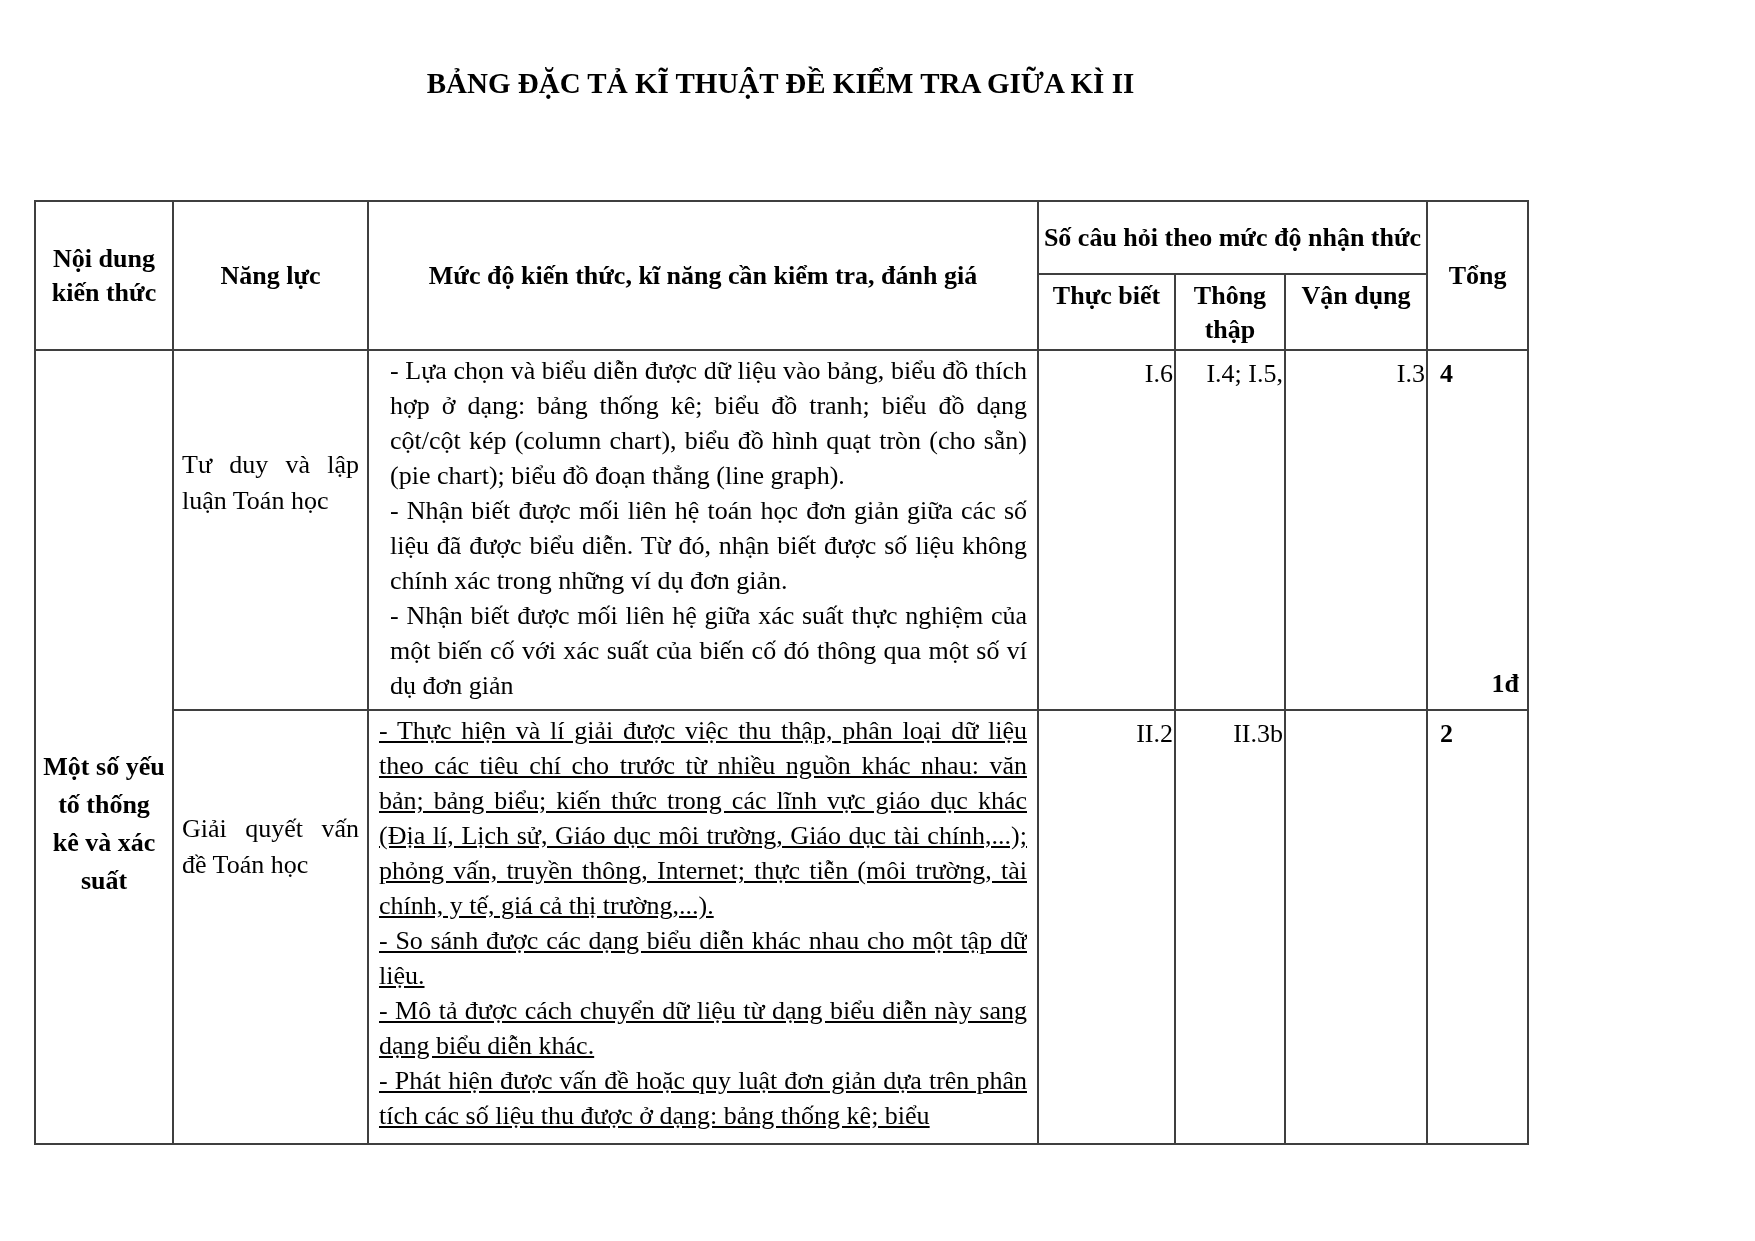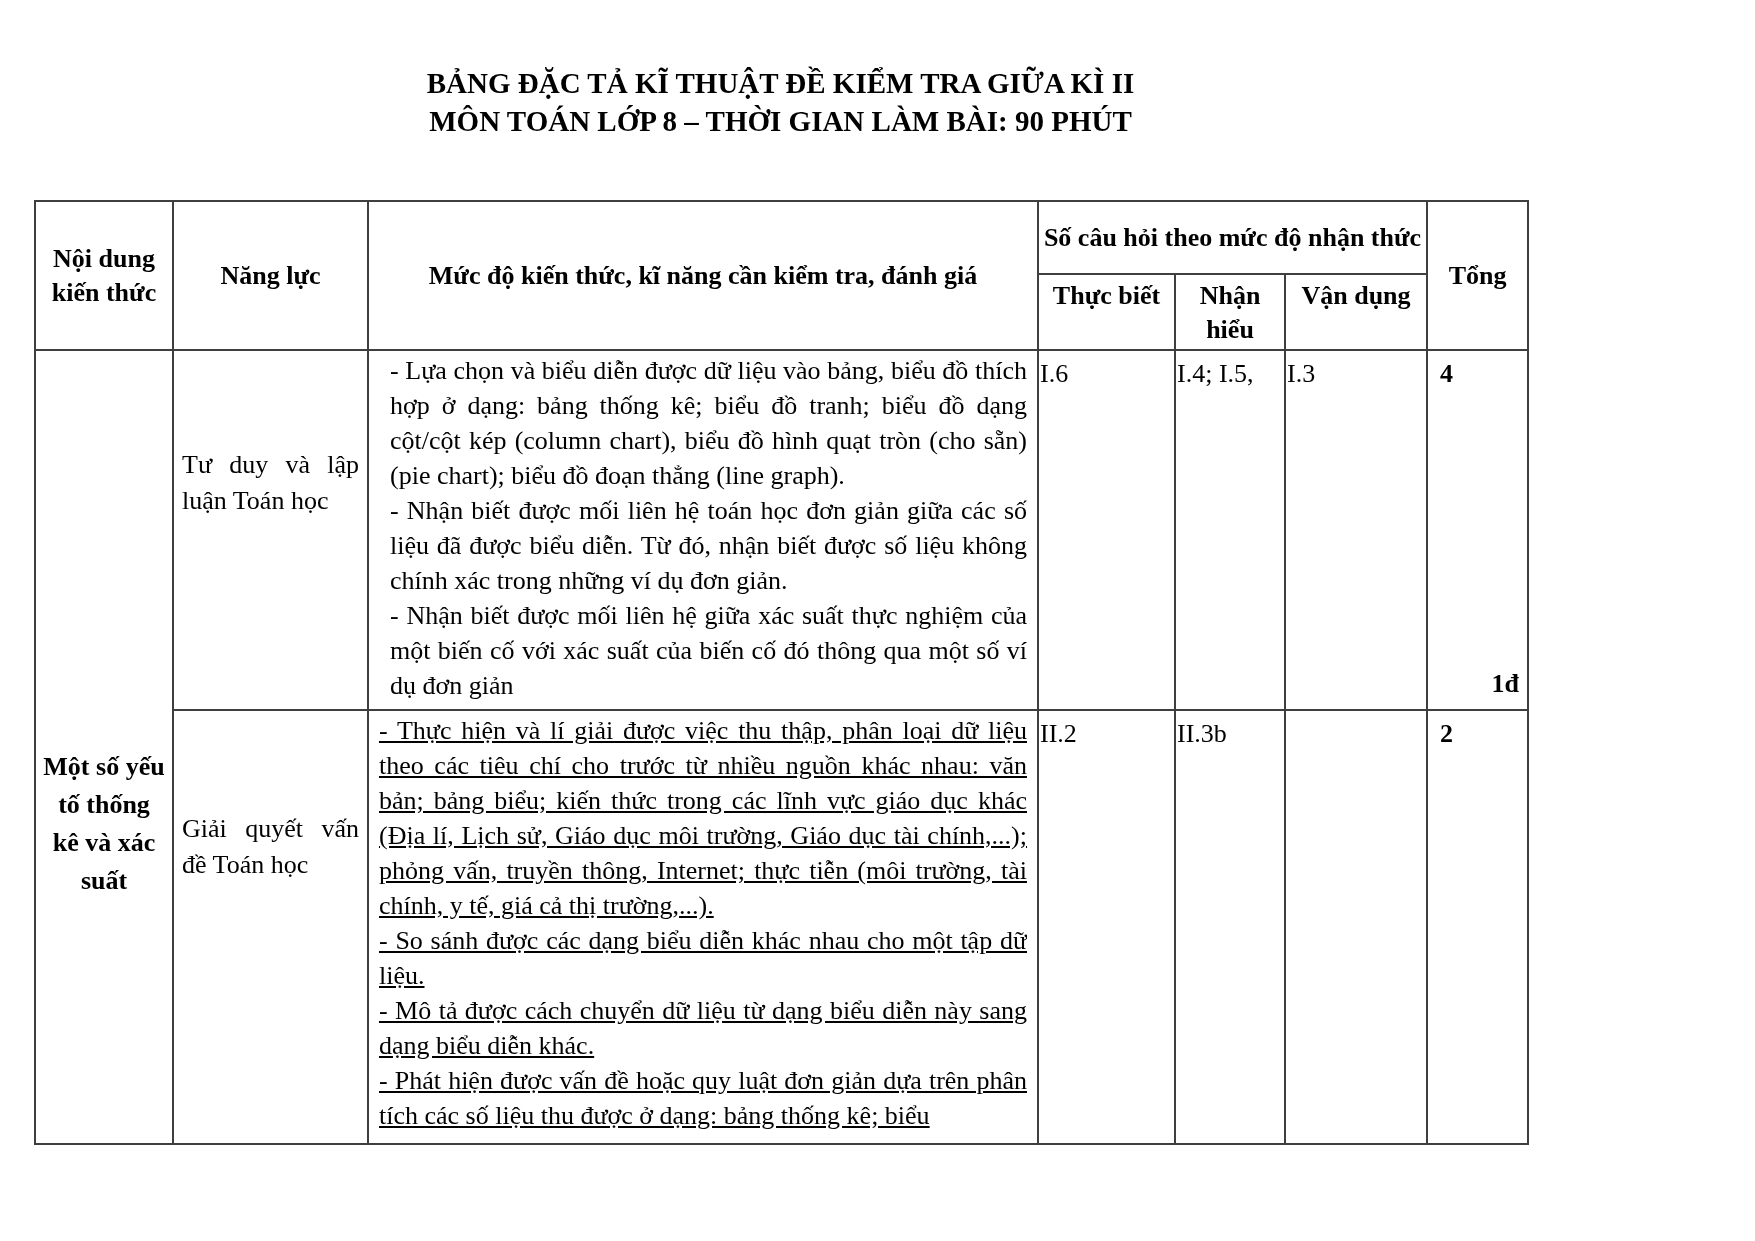--- a/index.html
+++ b/index.html
@@ -76,21 +76,21 @@
     font-size: 26px;
     line-height: 35px;
     text-align: justify;
     white-space: pre-line;
     overflow: hidden;
   }
   .desc-inner.h1 { height: 356px; margin-left: 11px; }
   .desc-inner.h2 { height: 430px; text-decoration: underline; }
   td.num {
     vertical-align: top;
-    text-align: left;
+    text-align: right;
     font-size: 26px;
     padding-top: 8px;
     border-radius: 19px;
   }
   td.total { vertical-align: top; padding: 0; }
   .total-wrap {
     display: flex;
     flex-direction: column;
     justify-content: space-between;
     box-sizing: border-box;
@@ -101,21 +101,20 @@
   }
   .total-wrap.short { height: auto; }
   .total-top { text-align: left; }
   .total-bottom { text-align: right; padding-right: 2px; }
 </style>
 </head>
 <body>
 
 <div class="title-block">
   <div>BẢNG ĐẶC TẢ KĨ THUẬT ĐỀ KIỂM TRA GIỮA KÌ II</div>
-  <div>MÔN TOÁN LỚP 8 – THỜI GIAN LÀM BÀI: 90 PHÚT</div>
 </div>
 
 <table class="spec">
   <colgroup>
     <col style="width:138px">
     <col style="width:195px">
     <col style="width:670px">
     <col style="width:137px">
     <col style="width:110px">
     <col style="width:142px">
@@ -124,21 +123,21 @@
   <thead>
     <tr class="hdr-a">
       <th rowspan="2">Nội dung kiến thức</th>
       <th rowspan="2">Năng lực</th>
       <th rowspan="2">Mức độ kiến thức, kĩ năng cần kiểm tra, đánh giá</th>
       <th colspan="3">Số câu hỏi theo mức độ nhận thức</th>
       <th rowspan="2">Tổng</th>
     </tr>
     <tr class="hdr-b">
       <th>Thực biết</th>
-      <th>Nhận hiểu</th>
+      <th>Thông thập</th>
       <th>Vận dụng</th>
     </tr>
   </thead>
   <tbody>
     <tr class="r1">
       <td class="topic" rowspan="2">Một số yếu tố thống kê và xác suất</td>
       <td class="comp c1">Tư duy và lập luận Toán học</td>
       <td class="desc">
         <div class="desc-inner h1">- Lựa chọn và biểu diễn được dữ liệu vào bảng, biểu đồ thích hợp ở dạng: bảng thống kê; biểu đồ tranh; biểu đồ dạng cột/cột kép (column chart), biểu đồ hình quạt tròn (cho sẵn) (pie chart); biểu đồ đoạn thẳng (line graph).
 - Nhận biết được mối liên hệ toán học đơn giản giữa các số liệu đã được biểu diễn. Từ đó, nhận biết được số liệu không chính xác trong những ví dụ đơn giản.

